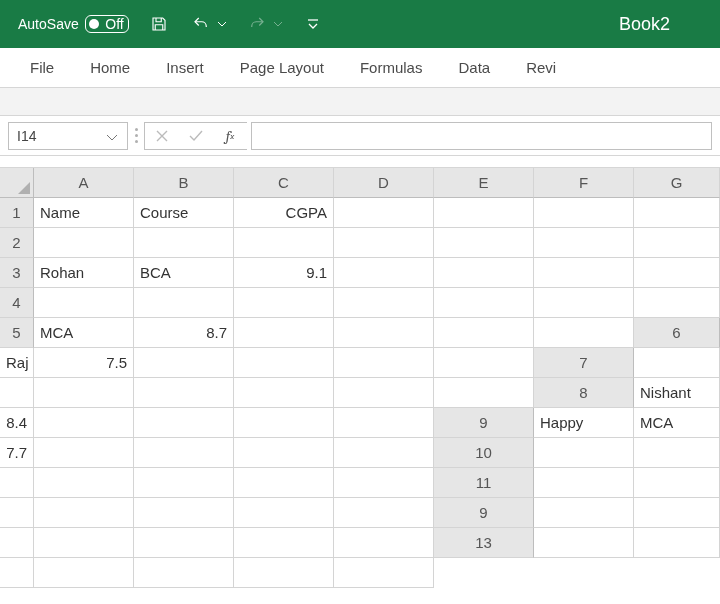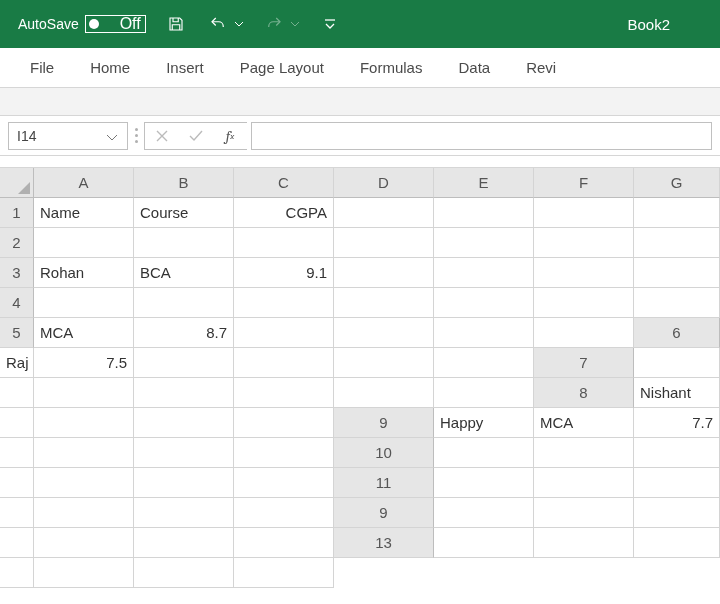--- a/index.html
+++ b/index.html
@@ -20,47 +20,47 @@
     display: flex;
     align-items: center;
     padding: 0 10px 0 18px;
   }
   .autosave {
     display: flex; align-items: center;
     font-size: 14px;
     gap: 6px;
   }
   .toggle {
-    width: 61px; height: 18px;
+    width: 44px; height: 18px;
     border: 1.5px solid #fff;
-    border-radius: 0;
+    border-radius: 6px;
     display: flex; align-items: center;
     justify-content: flex-end;
     padding: 0 4px;
     position: relative;
-    font-size: 16px;
+    font-size: 14px;
   }
   .toggle::before {
     content: "";
     width: 10px; height: 10px;
     border-radius: 50%;
     background: #fff;
     position: absolute;
     left: 3px; top: 2.5px;
   }
   .tb-icon {
     width: 24px; height: 24px;
     margin-left: 18px;
     display: flex; align-items: center; justify-content: center;
   }
   .tb-icon svg { stroke: #fff; fill: none; }
   .booktitle {
     margin-left: auto;
     margin-right: 40px;
-    font-size: 15px;
+    font-size: 18px;
   }
   .caret {
     width: 10px; height: 10px;
     display: inline-flex; align-items: center; justify-content: center;
     margin-left: 4px;
   }
   
   .ribbon {
     height: 40px;
     display: flex;
@@ -332,20 +332,21 @@
     <div class="rowhdr">7</div>
     <div class="cell"></div>
     <div class="cell"></div>
     <div class="cell num"></div>
     <div class="cell"></div>
     <div class="cell"></div>
     <div class="cell"></div>
     <div class="cell last"></div>
     <div class="rowhdr">8</div>
     <div class="cell">Nishant</div>
+    <div class="cell num">8.4</div>
     <div class="cell"></div>
     <div class="cell"></div>
     <div class="cell"></div>
     <div class="cell last"></div>
     <div class="rowhdr">9</div>
     <div class="cell">Happy</div>
     <div class="cell">MCA</div>
     <div class="cell num">7.7</div>
     <div class="cell"></div>
     <div class="cell"></div>

